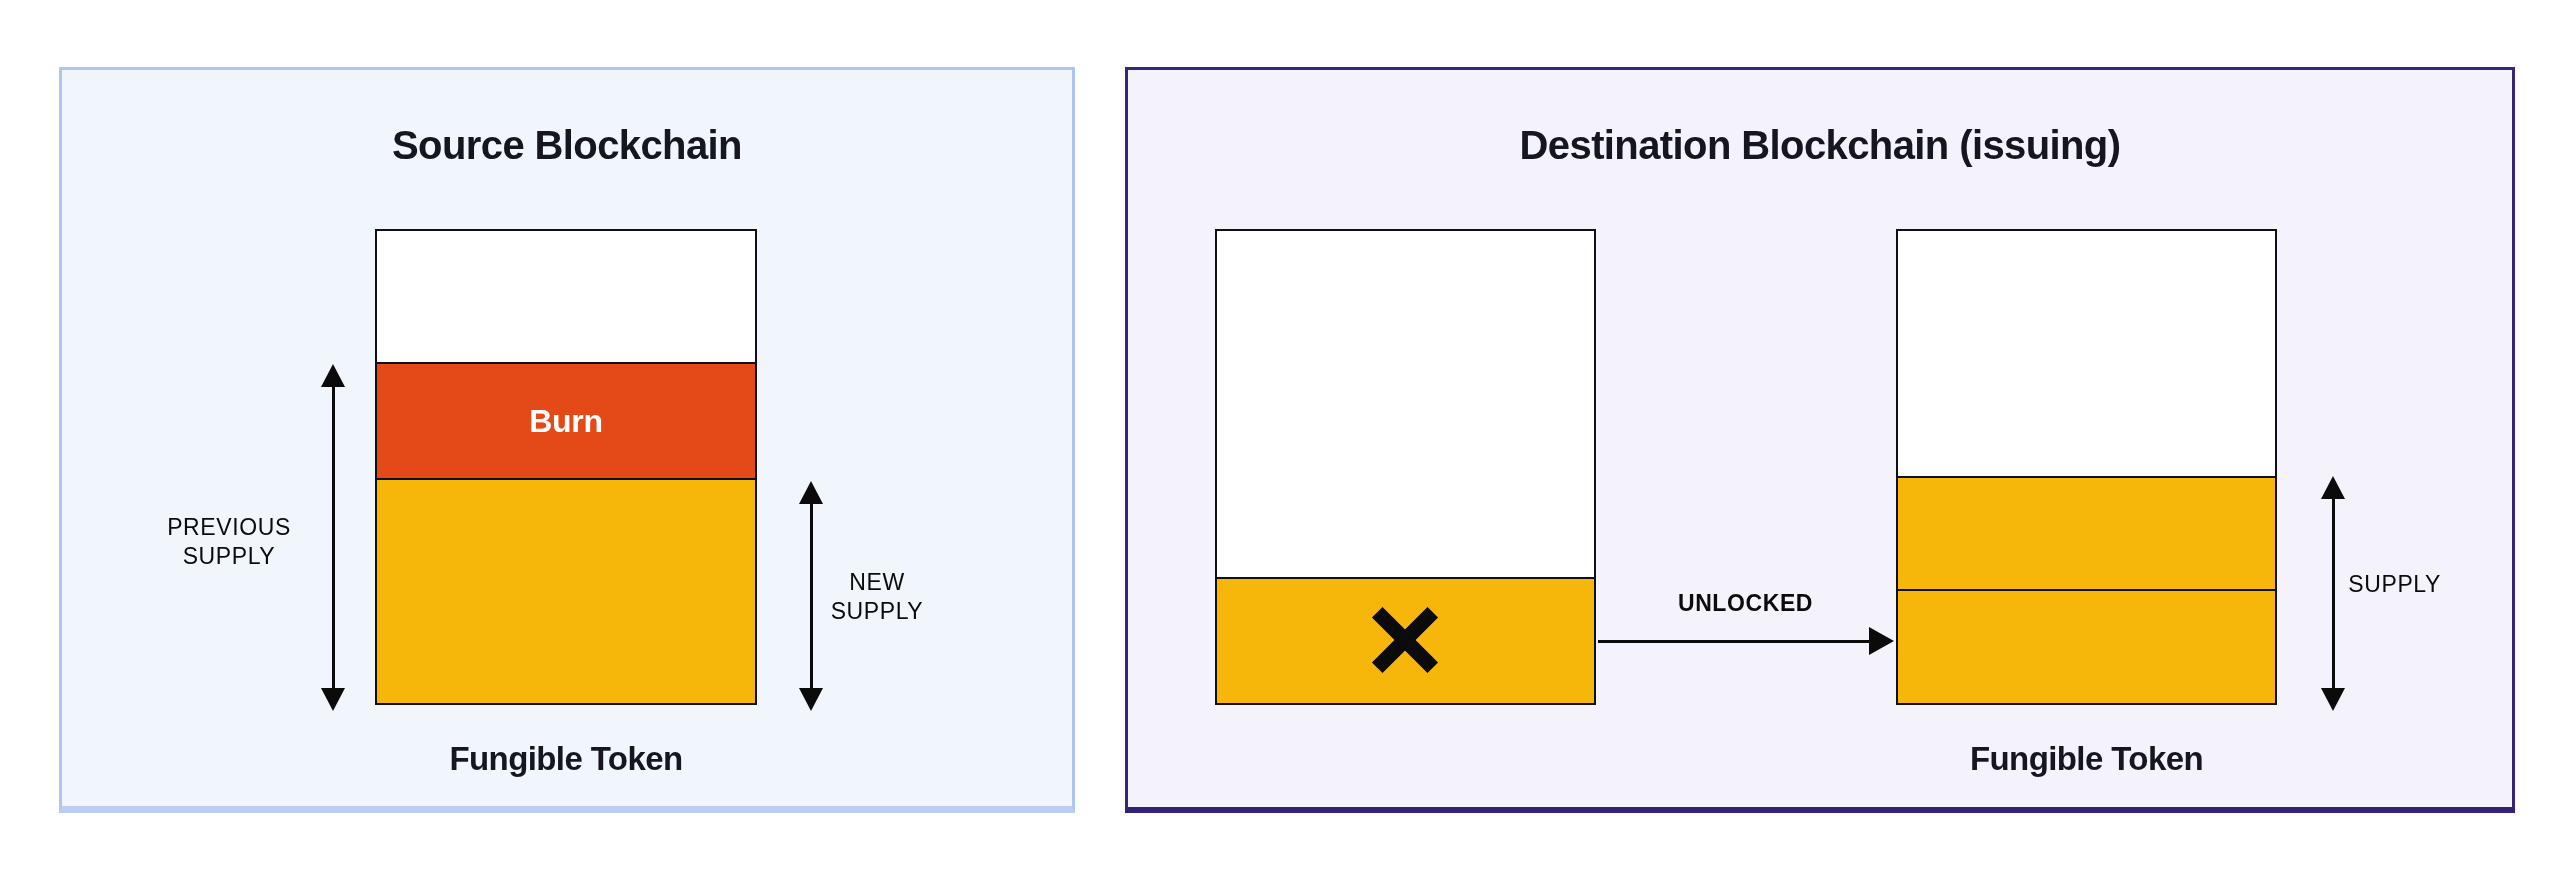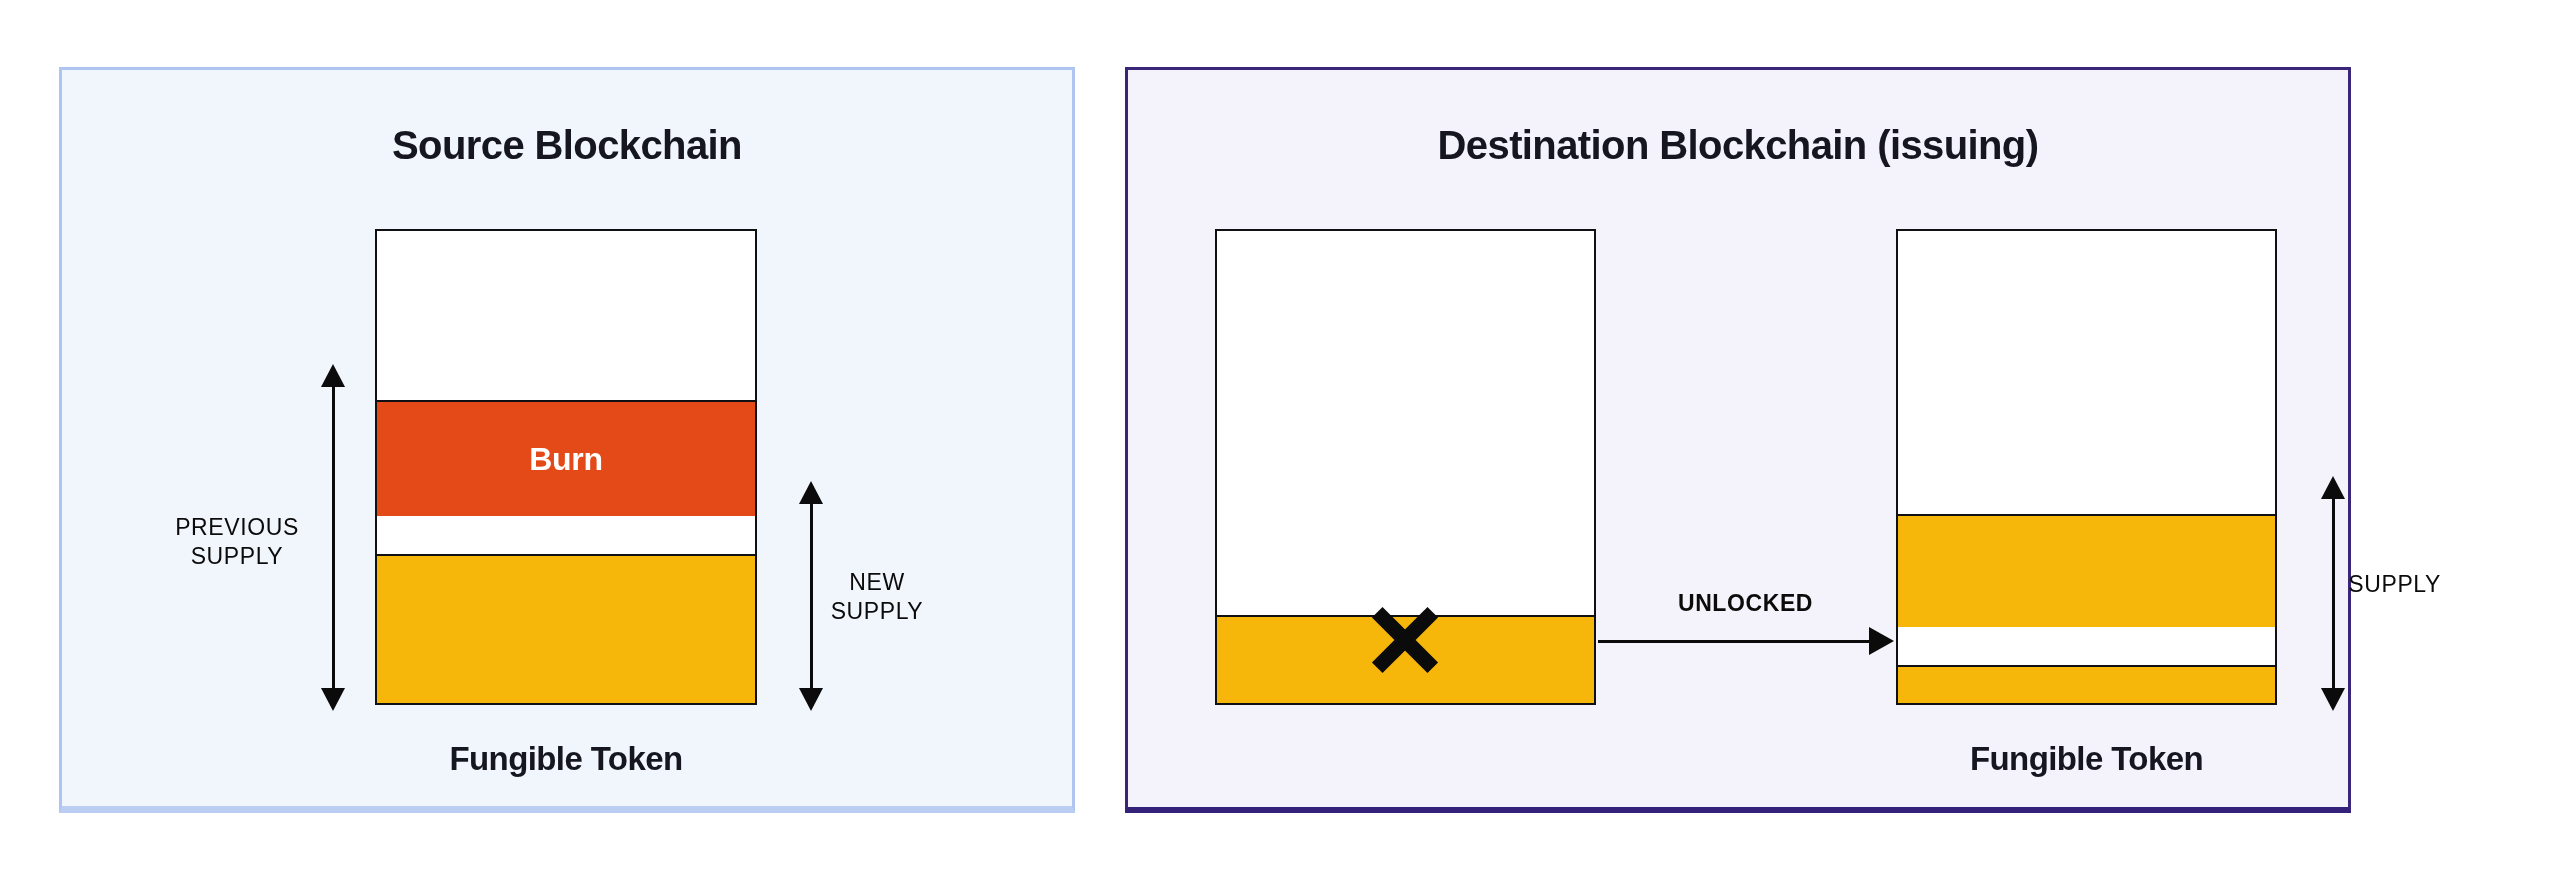--- a/index.html
+++ b/index.html
@@ -24,41 +24,41 @@
   .stage { position: relative; width: 2576px; height: 881px; overflow: hidden; }
 
   .panel { position: absolute; top: 67px; height: 746px; }
   .panel-left {
     left: 59px; width: 1016px;
     background: var(--left-panel-bg);
     border: 3.9px solid var(--left-panel-border);
     border-bottom: 7.8px solid var(--left-panel-border-bottom);
   }
   .panel-right {
-    left: 1125px; width: 1226px;
+    left: 1125px; width: 1390px;
     background: var(--right-panel-bg);
     border: 3.9px solid var(--right-panel-border);
     border-bottom: 6.7px solid var(--right-panel-border-bottom);
   }
 
   .panel-title {
     position: absolute; top: 53px; left: 0; right: 0;
     text-align: center;
     font-size: 40px; font-weight: 700; letter-spacing: -0.6px;
     color: var(--ink);
   }
 
   .bar {
     position: absolute;
     border: 2.2px solid var(--bar-border);
     background: var(--seg-white);
     display: flex; flex-direction: column;
   }
   .seg { width: 100%; }
-  .seg + .seg { border-top: 2.2px solid var(--bar-border); margin-top: 38px; }
+  .seg + .seg { border-top: 2.2px solid var(--bar-border); }
   .seg-white  { background: var(--seg-white); }
   .seg-orange { background: var(--orange); display: flex; align-items: center; justify-content: center; }
   .seg-yellow { background: var(--yellow); position: relative; }
 
   .burn-text {
     font-size: 32px; font-weight: 700; color: var(--burn-text); letter-spacing: -0.3px;
   }
 
   .bar-label {
     position: absolute; text-align: center;
@@ -119,21 +119,21 @@
       <div class="seg seg-yellow" style="flex:1;"></div>
     </div>
 
     <div class="bar-label" style="left:313px; top:670px; width:382px;">Fungible Token</div>
 
     <div class="varrow" style="left:258px; top:294px; height:347px;">
       <div class="head-top"></div>
       <div class="shaft"></div>
       <div class="head-bottom"></div>
     </div>
-    <div class="note" style="left:108px; top:443px; width:134px;">PREVIOUS SUPPLY</div>
+    <div class="note" style="left:100px; top:443px; width:134px;">PREVIOUS SUPPLY</div>
 
     <div class="varrow" style="left:736px; top:411px; height:230px;">
       <div class="head-top"></div>
       <div class="shaft"></div>
       <div class="head-bottom"></div>
     </div>
     <div class="note" style="left:765px; top:498px; width:100px;">NEW SUPPLY</div>
   </div>
 
   <div class="panel panel-right">

